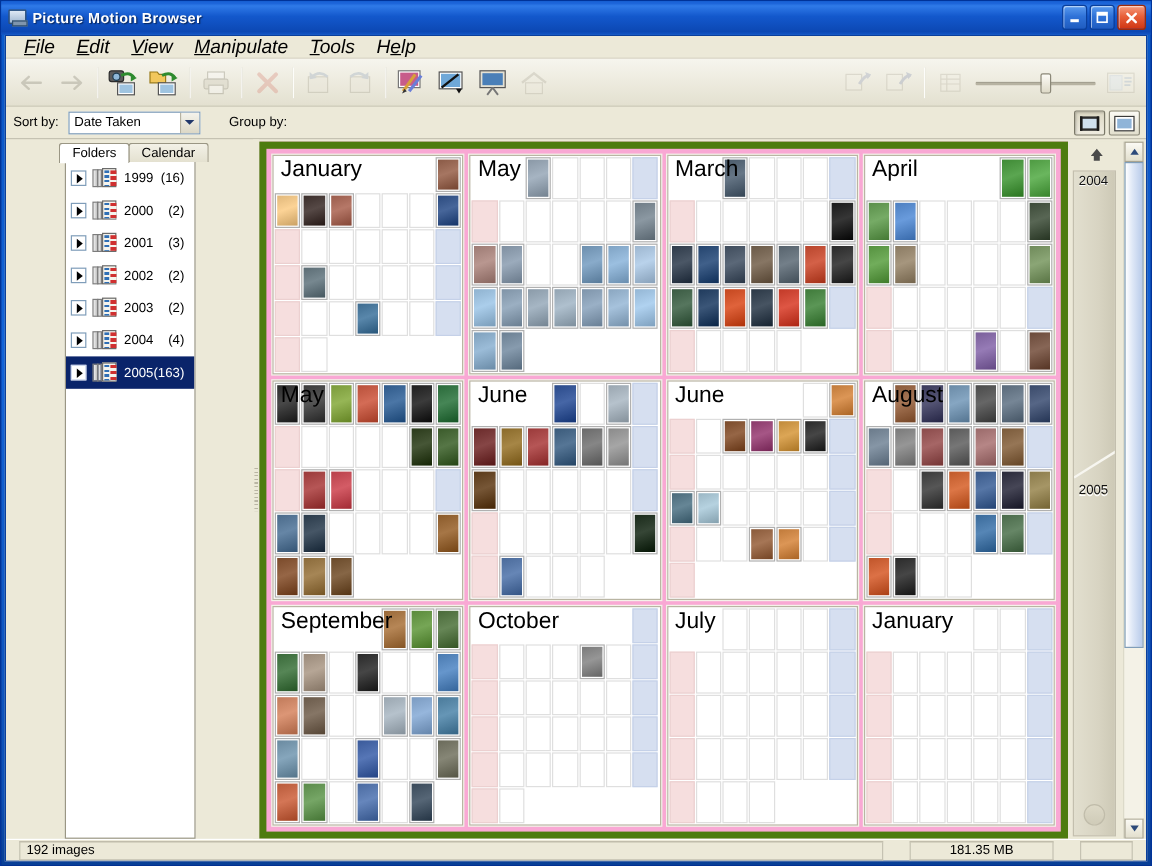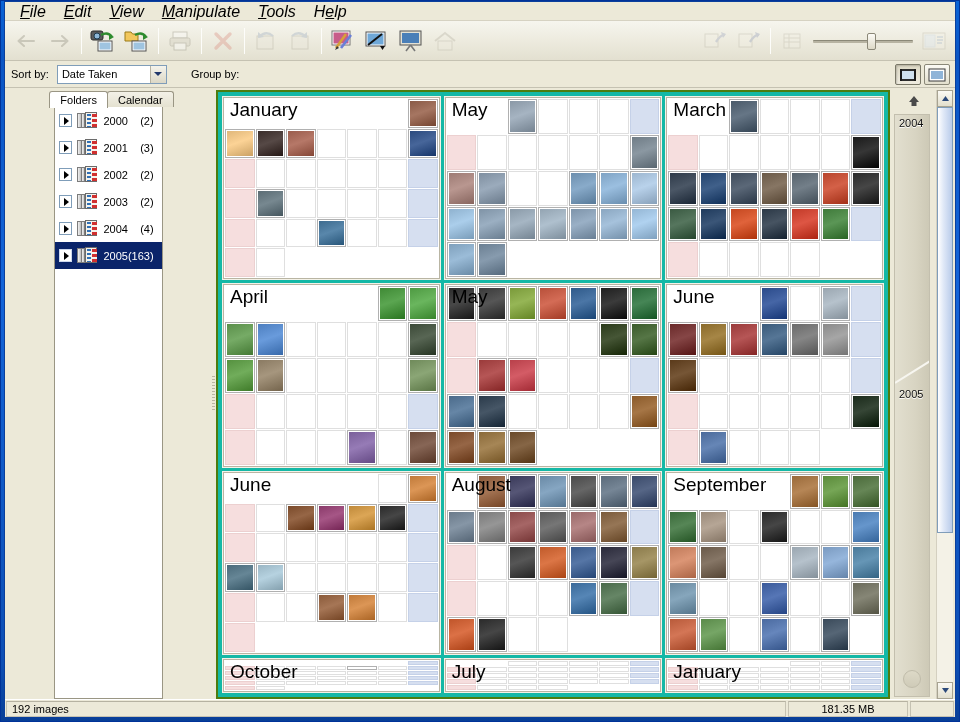--- a/index.html
+++ b/index.html
@@ -202,22 +202,22 @@
   
   #splitter { width:5px; flex:0 0 5px; background:#ece9d8; position:relative; cursor:col-resize;}
   #splitter::after{
     content:"";position:absolute;left:1px;top:50%;margin-top:-18px;width:3px;height:36px;
     background:repeating-linear-gradient(to bottom,#b9b5a3 0 1px,transparent 1px 3px);
   }
 
   
   #calwrap { flex:1 1 auto; display:flex; min-width:0; padding:2px 2px 0 0; }
   #calendar {
-    flex:1 1 auto; background:#14b8a6; border:2px solid #4d7c0f;
-    display:grid; grid-template-columns:repeat(3,1fr); grid-template-rows:repeat(3,1fr);
+    flex:1 1 auto; background:#f9a8d4; border:6px solid #4d7c0f;
+    display:grid; grid-template-columns:repeat(4,1fr); grid-template-rows:repeat(3,1fr);
     gap:5px; padding:5px; min-width:0;
   }
   .month {
     background:#fff; border:1px solid #b9b5a3; position:relative;
     display:flex; flex-direction:column; overflow:hidden;
     box-shadow:0 0 0 1px #f4f2e8;
   }
   .month-title {
     position:absolute; left:6px; top:1px; font-size:19px; color:#000;
     font-family:"Liberation Sans", sans-serif; line-height:22px;
@@ -275,30 +275,54 @@
     border:1px solid #7f9db9;
   }
 
   
   #statusbar {
     height:18px; flex:0 0 18px; display:flex; align-items:center;
     background:#ece9d8; border-top:1px solid #fff;
     font-size:11px;
   }
   .st-cell { height:16px; display:flex; align-items:center; padding:0 5px;
-             border:1px solid #c5c2b2; border-top-color:#b6b2a1; margin:0 1px;}
+             border:1px solid #c5c2b2; border-top-color:#b6b2a1; margin:0 11px;}
   .st-1 { flex:1 1 auto; }
   .st-2 { width:120px; justify-content:center;}
   .st-3 { width:44px; }
 </style>
 </head>
 <body>
 
 <div id="window">
 
+  <div id="titlebar">
+    <div class="tb-icon">
+      <div class="monitor-ico"></div>
+    </div>
+    <div class="tb-title">Picture Motion Browser</div>
+    <div id="win-buttons">
+      <div class="win-btn">
+        <svg width="11" height="11" viewBox="0 0 11 11">
+            <rect x="2" y="7" width="7" height="2.5" fill="#fff"></rect>
+          </svg>
+      </div>
+      <div class="win-btn">
+        <svg width="11" height="11" viewBox="0 0 11 11">
+            <rect x="1.5" y="1.5" width="8" height="8" fill="none" stroke="#fff" stroke-width="1.4"></rect>
+            <rect x="1.5" y="1.5" width="8" height="2.6" fill="#fff"></rect>
+          </svg>
+      </div>
+      <div class="win-btn close">
+        <svg width="12" height="12" viewBox="0 0 12 12">
+            <path d="M2.5 2.5 L9.5 9.5 M9.5 2.5 L2.5 9.5" stroke="#fff" stroke-width="2" stroke-linecap="round"></path>
+          </svg>
+      </div>
+    </div>
+  </div>
 
   <div id="client">
 
     <div id="menubar">
       <div class="menu-item"><u>F</u><span>ile</span></div>
       <div class="menu-item"><u>E</u><span>dit</span></div>
       <div class="menu-item"><u>V</u><span>iew</span></div>
       <div class="menu-item"><u>M</u><span>anipulate</span></div>
       <div class="menu-item"><u>T</u><span>ools</span></div>
       <div class="menu-item">H<u>e</u><span>lp</span></div>
@@ -463,20 +487,32 @@
       <div id="leftpanel">
         <div id="tabstrip">
           <div class="tab active">
             <span>Folders</span>
           </div>
           <div class="tab inactive">
             <span>Calendar</span>
           </div>
         </div>
         <div id="treebox">
+            <div class="tree-row">
+              <div class="expander">
+                <i class="tri"></i>
+              </div>
+              <div class="folder-ico">
+                <div class="bk"></div>
+                <div class="bk2"></div>
+                <div class="bk3"></div>
+              </div>
+              <div class="tree-label">1999</div>
+              <div class="tree-count">(16)</div>
+            </div>
             <div class="tree-row">
               <div class="expander">
                 <i class="tri"></i>
               </div>
               <div class="folder-ico">
                 <div class="bk"></div>
                 <div class="bk2"></div>
                 <div class="bk3"></div>
               </div>
               <div class="tree-label">2000</div>

